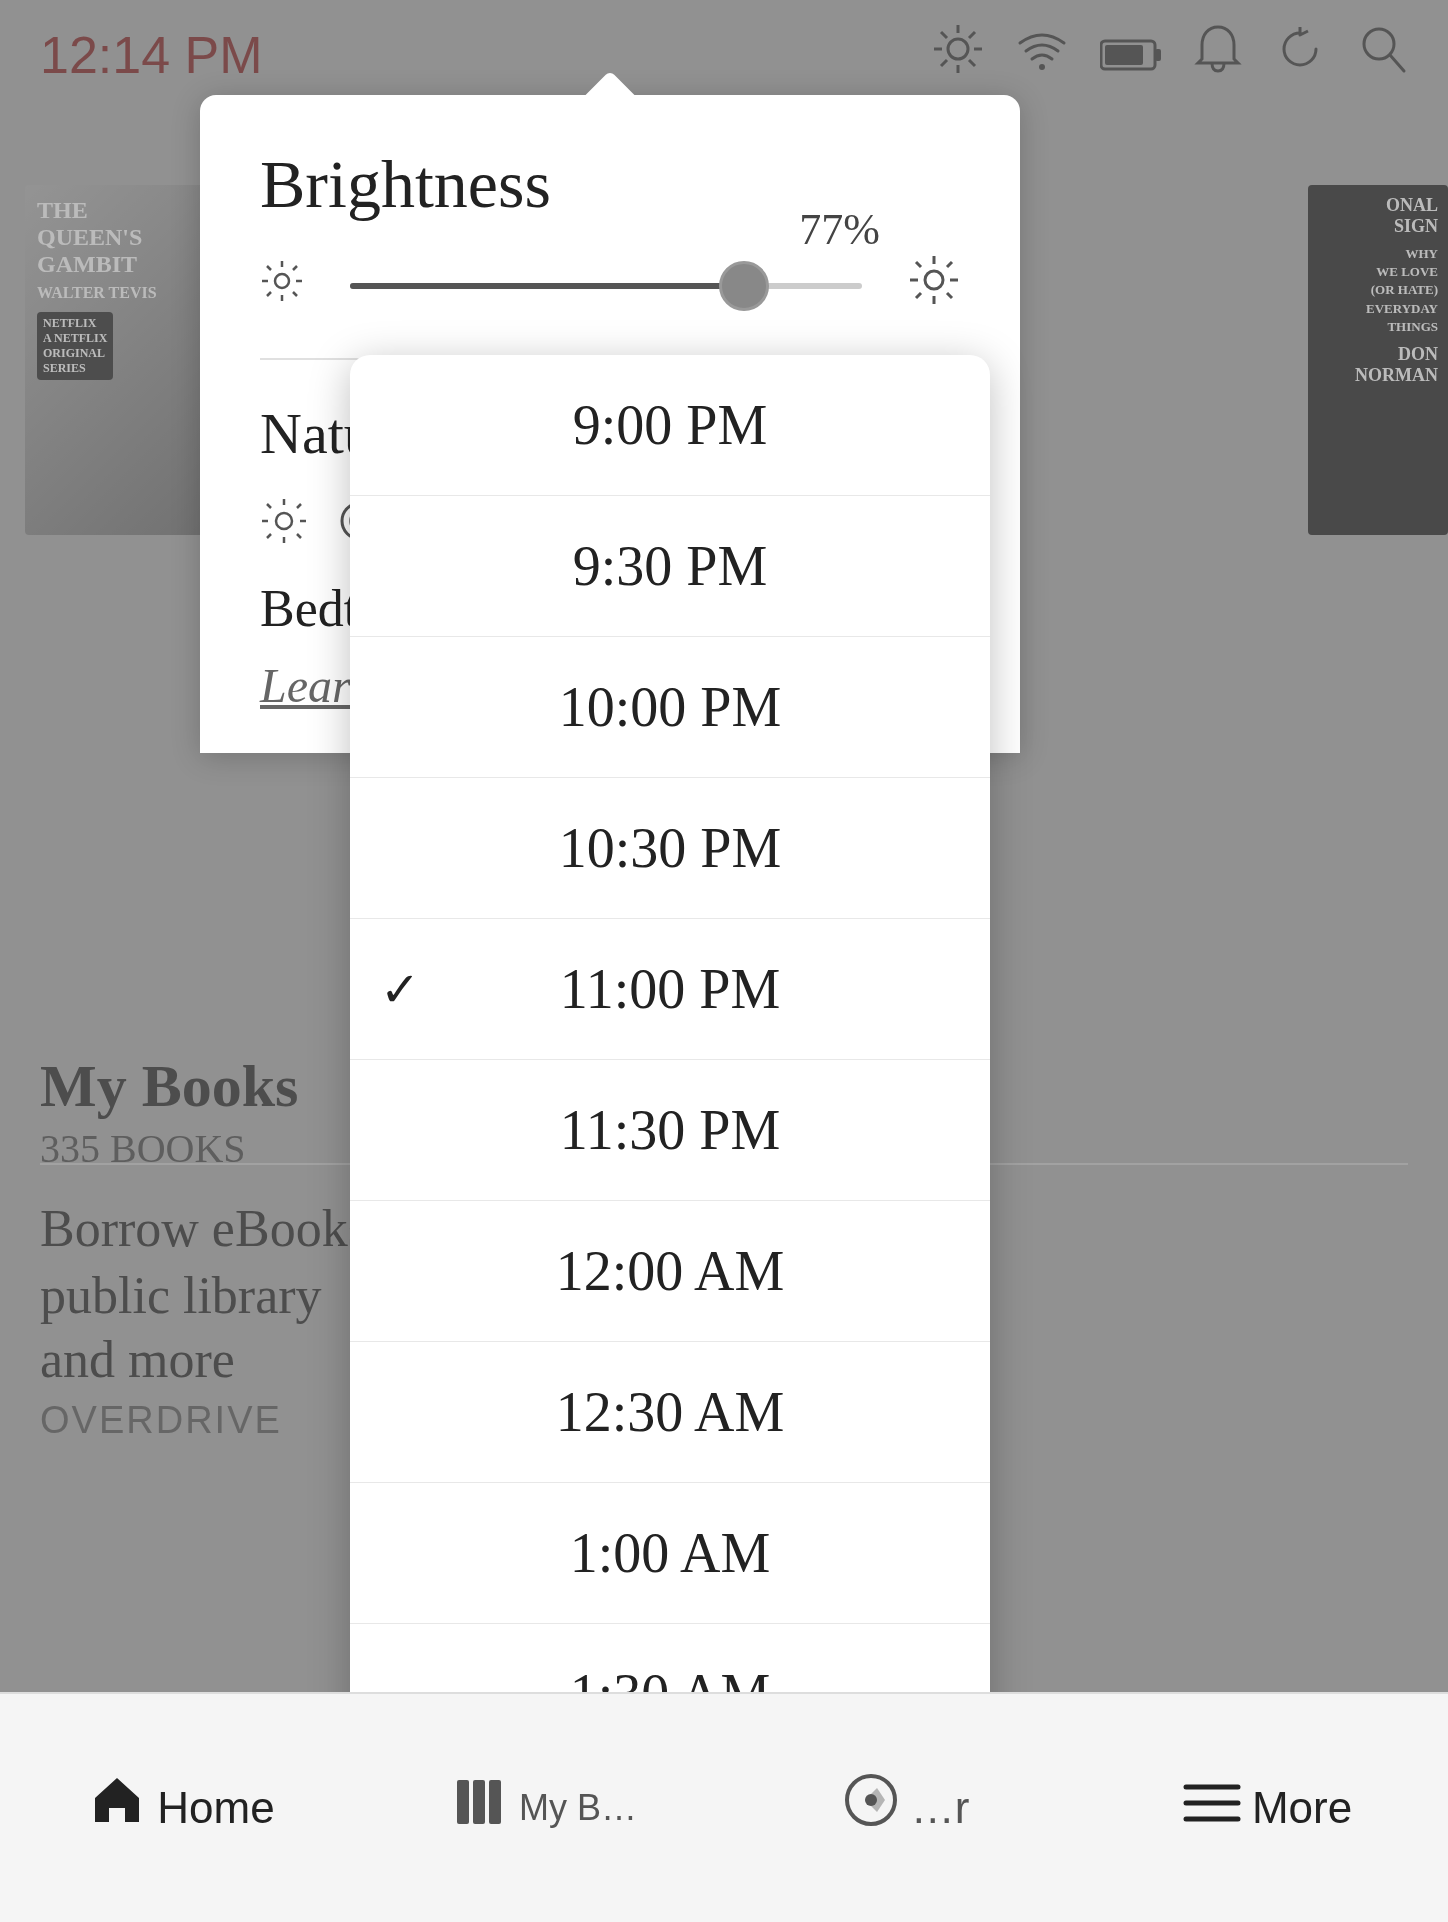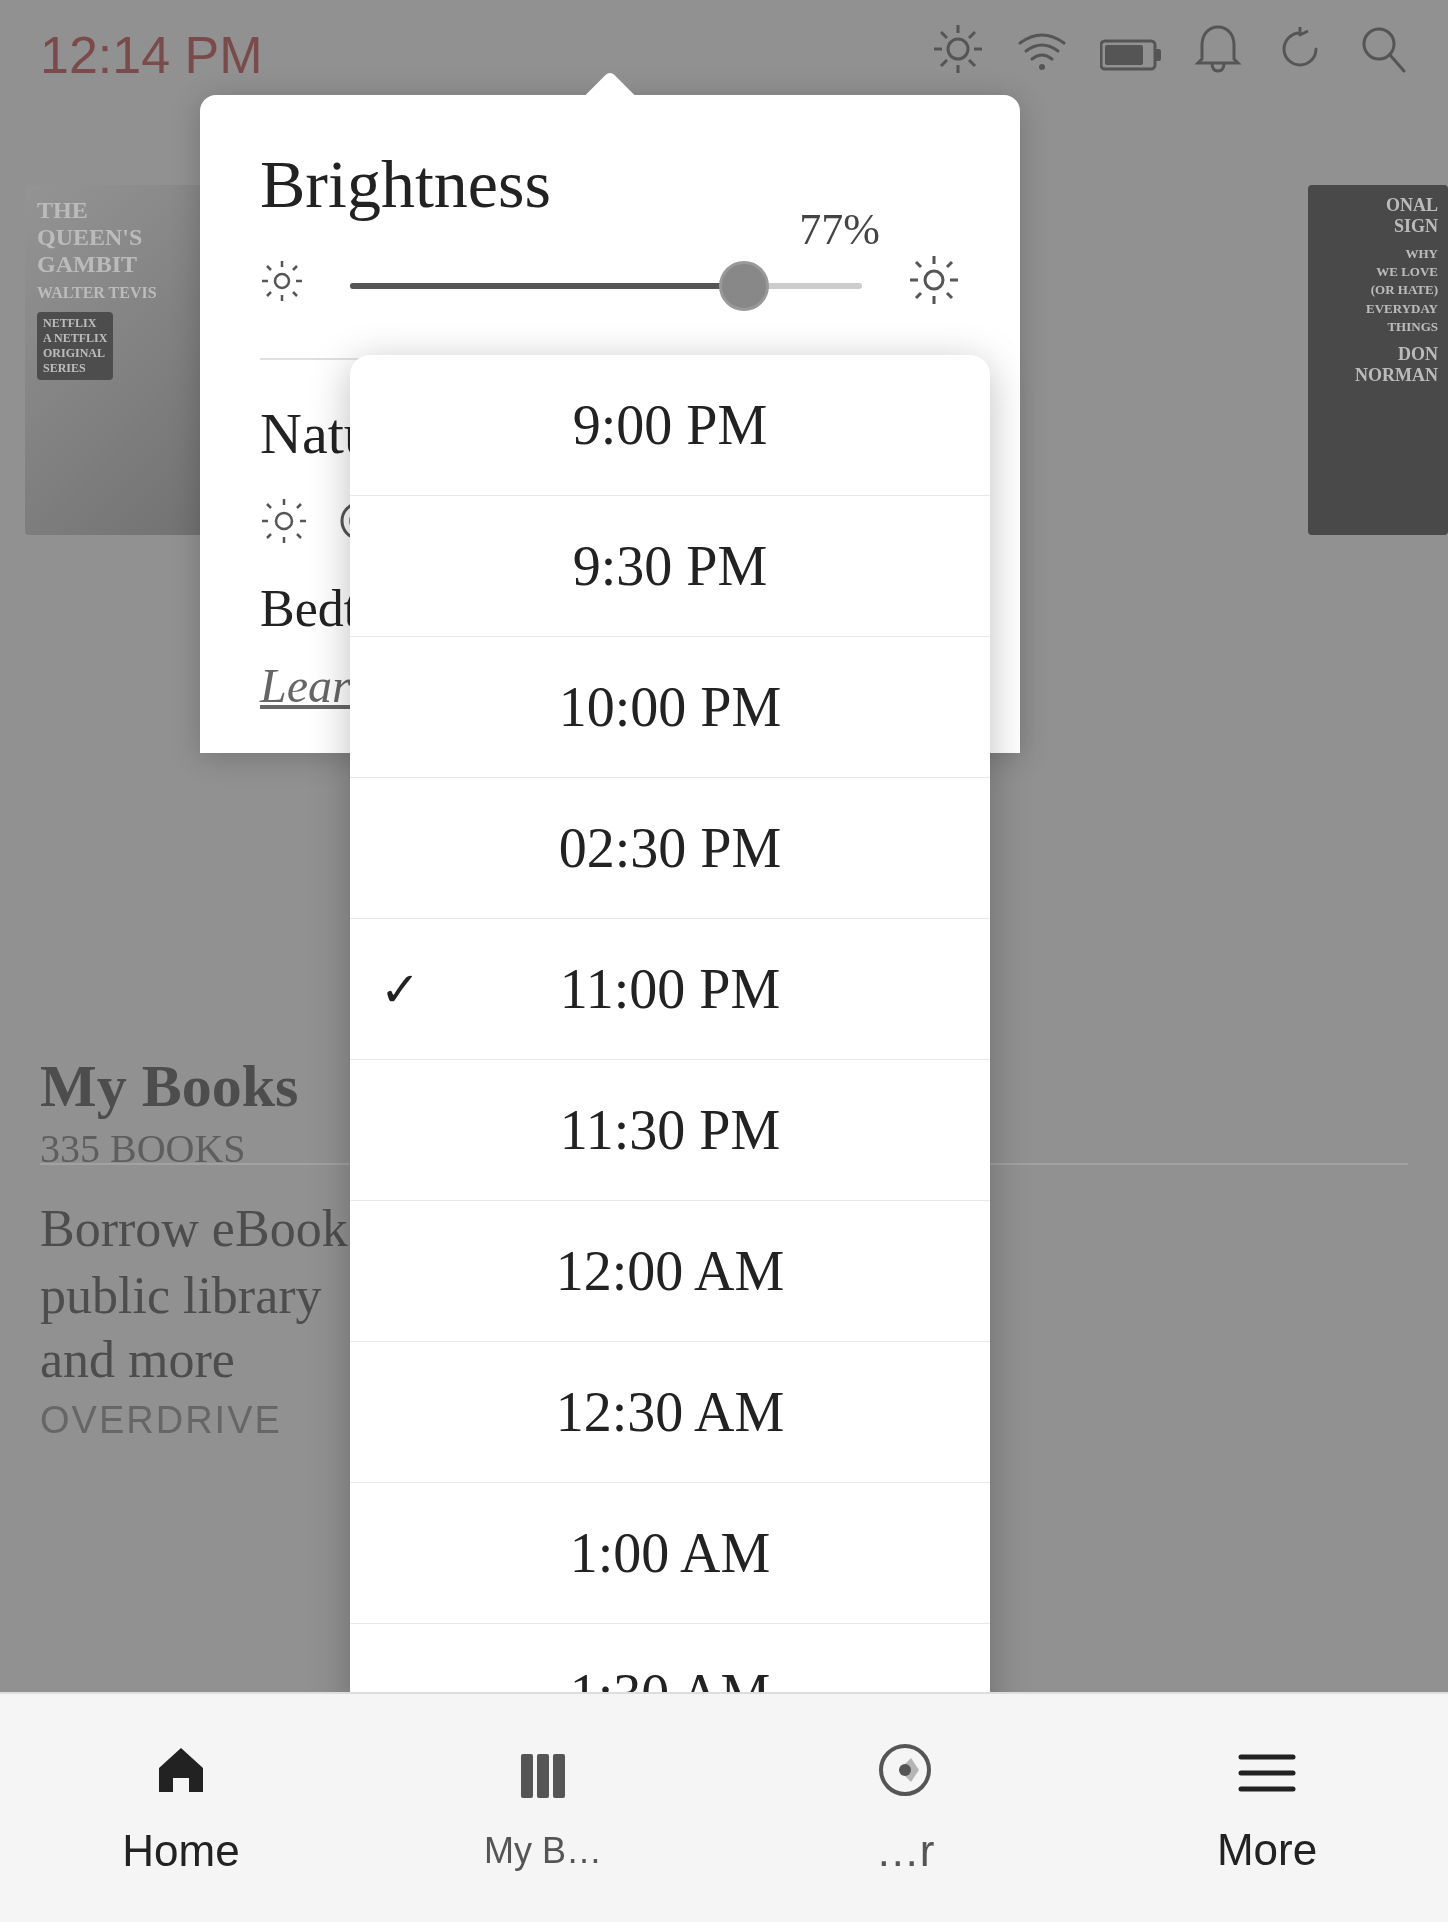--- a/index.html
+++ b/index.html
@@ -215,21 +215,21 @@
       bottom: 0; left: 0; right: 0;
       height: 230px;
       background: #f5f5f5;
       border-top: 2px solid #ddd;
       display: flex;
       z-index: 100;
     }
     .nav-item {
       flex: 1;
       display: flex;
-      flex-direction: column;
+      flex-direction: row;
       align-items: center;
       justify-content: center;
       gap: 10px;
       cursor: pointer;
     }
     .nav-icon {
       font-size: 64px;
       color: #222;
     }
     .nav-label {
@@ -476,21 +476,21 @@
   <div class="time-option">
     <span>9:00 PM</span>
   </div>
   <div class="time-option">
     <span>9:30 PM</span>
   </div>
   <div class="time-option">
     <span>10:00 PM</span>
   </div>
   <div class="time-option">
-    <span>02:30 PM</span>
+    <span>10:30 PM</span>
   </div>
   <div class="time-option selected">
     <span class="check-mark">✓</span>
     <span>11:00 PM</span>
   </div>
   <div class="time-option">
     <span>11:30 PM</span>
   </div>
   <div class="time-option">
     <span>12:00 AM</span>

